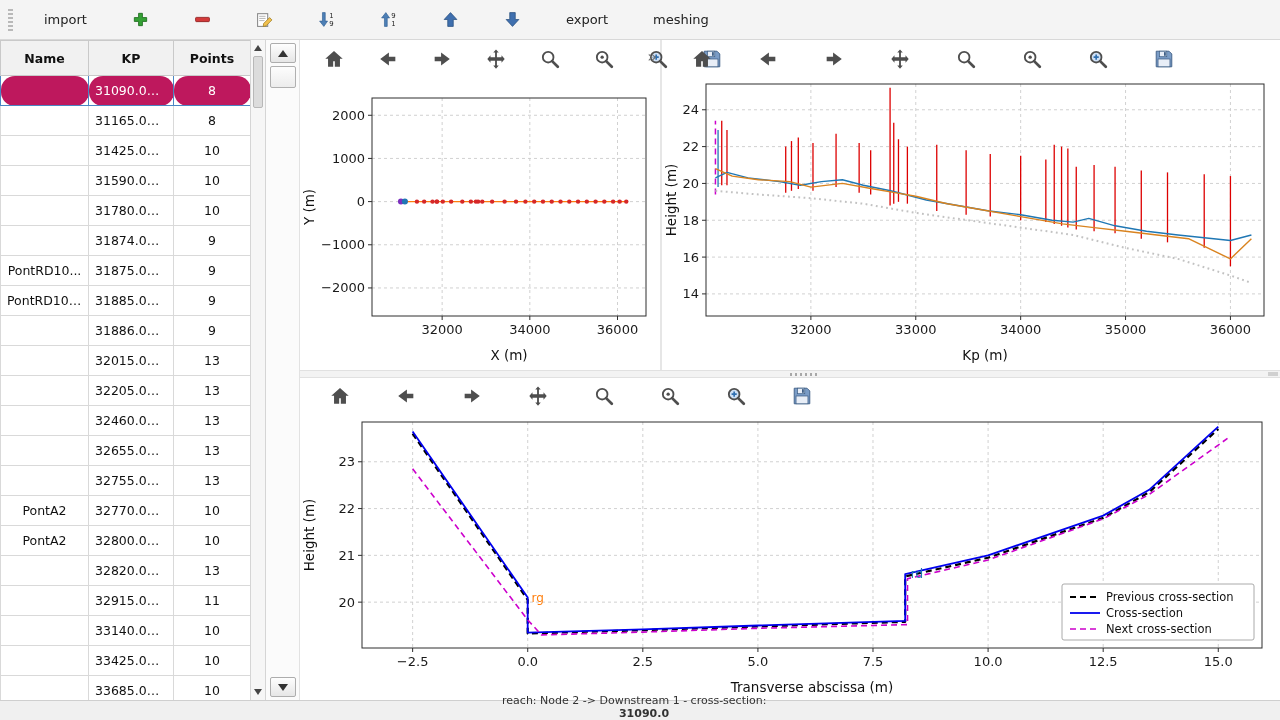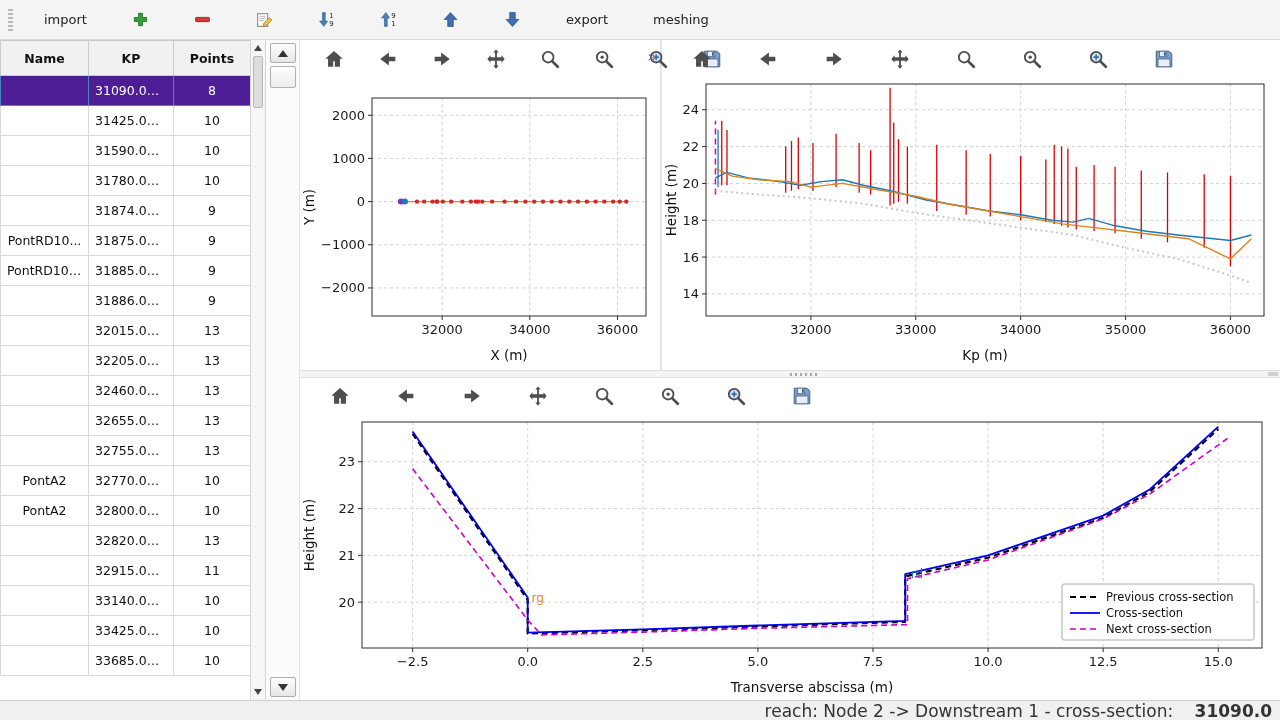--- a/index.html
+++ b/index.html
@@ -21,21 +21,21 @@
   #main{position:absolute;top:40px;left:0;right:0;bottom:20px;display:flex;}
 
   
   #left-panel{width:300px;display:flex;background:#fff;flex:none;}
   #table-wrap{width:250px;overflow:hidden;}
   table{border-collapse:collapse;width:250px;table-layout:fixed;font-size:12.5px;color:#111;}
   col.c-name{width:88px;} col.c-kp{width:85px;} col.c-pts{width:77px;}
   th{height:35px;background:#f1f1f1;border:1px solid #c9c9c9;font-weight:bold;font-size:12.5px;margin-top:16px;}
   td{height:30px;border:1px solid #d9d9d9;padding:0 6px;white-space:nowrap;overflow:hidden;text-overflow:ellipsis;}
   td.nm{text-align:center;} td.kp{text-align:right;padding-right:12px;} td.pts{text-align:center;}
-  tr.selected td{background:#4c1d95;color:#fff;border-color:#4a86c4;}
+  tr.selected td{background:#be185d;color:#fff;border-color:#4a86c4;border-radius:14px;}
 
   #scroll1{width:16px;background:#f6f6f6;border-left:1px solid #d5d5d5;border-right:1px solid #d5d5d5;
     display:flex;flex-direction:column;align-items:center;}
   .sb-arrow{width:0;height:0;border-left:4px solid transparent;border-right:4px solid transparent;margin:5px 0;}
   .sb-up{border-bottom:6px solid #454545;}
   .sb-down{border-top:6px solid #454545;}
   #scroll1 .thumb{width:10px;height:52px;background:#dcdcdc;border:1px solid #b8b8b8;border-radius:2px;}
   .sb-spacer{flex:1;}
 
   #gutter{width:34px;background:#fbfbfb;border-right:1px solid #e2e2e2;display:flex;flex-direction:column;align-items:center;padding:2px 0;}
@@ -59,21 +59,21 @@
 
   #hsplit{height:8px;background:#f3f3f3;border-top:1px solid #e1e1e1;border-bottom:1px solid #e1e1e1;position:relative;flex:none;}
   #hsplit .dots{position:absolute;left:50%;top:2px;width:30px;height:3px;
     background:repeating-linear-gradient(90deg,#a8a8a8 0 2px,transparent 2px 5px);}
   #hsplit .cap{position:absolute;right:2px;top:1px;width:10px;height:4px;background:#d0d0d0;}
   #row2{flex:1;position:relative;}
   svg.chart{display:block;}
 
   
   #status-bar{position:absolute;left:0;right:0;bottom:0;height:20px;background:#f0f0f0;border-top:1px solid #cfcfcf;
-    font-size:17px;color:#333;display:flex;justify-content:flex-end;align-items:center;padding-right:8px;}
+    font-size:11px;color:#333;display:flex;justify-content:flex-end;align-items:center;padding-right:8px;flex-direction:column;}
   #status-bar .pre{white-space:pre;}
   #status-bar b{white-space:pre;margin-left:16px;}
 </style>
 </head>
 <body>
 
 <div id="app">
 
   <div id="top-toolbar">
     <div class="grip"></div>
@@ -160,20 +160,25 @@
             <tr>
               <th>Name</th>
               <th>KP</th>
               <th>Points</th>
             </tr>
           </thead>
           <tbody id="table-body">
               <tr class="selected">
                 <td class="nm"></td>
                 <td class="kp">31090.0000</td>
+                <td class="pts">8</td>
+              </tr>
+              <tr>
+                <td class="nm"></td>
+                <td class="kp">31165.0000</td>
                 <td class="pts">8</td>
               </tr>
               <tr>
                 <td class="nm"></td>
                 <td class="kp">31425.0000</td>
                 <td class="pts">10</td>
               </tr>
               <tr>
                 <td class="nm"></td>
                 <td class="kp">31590.0000</td>

